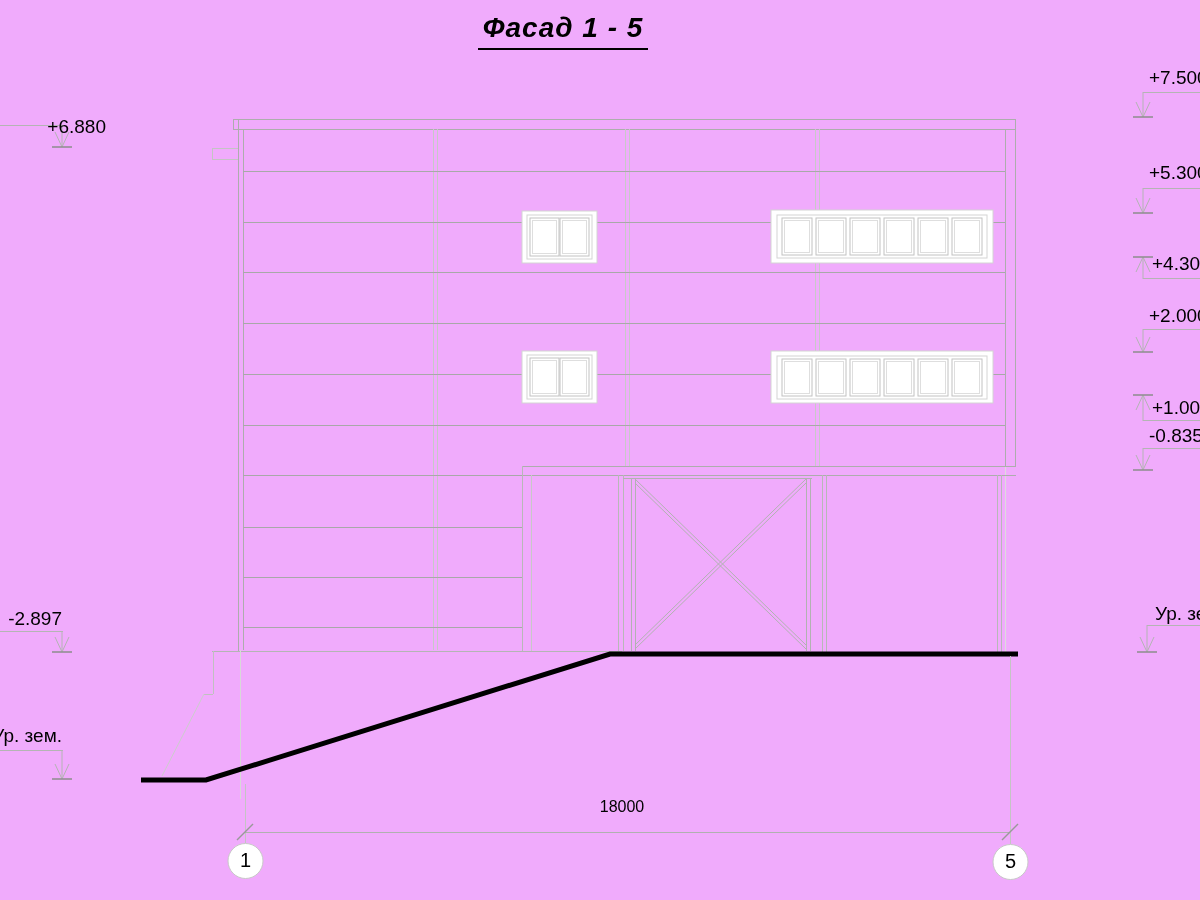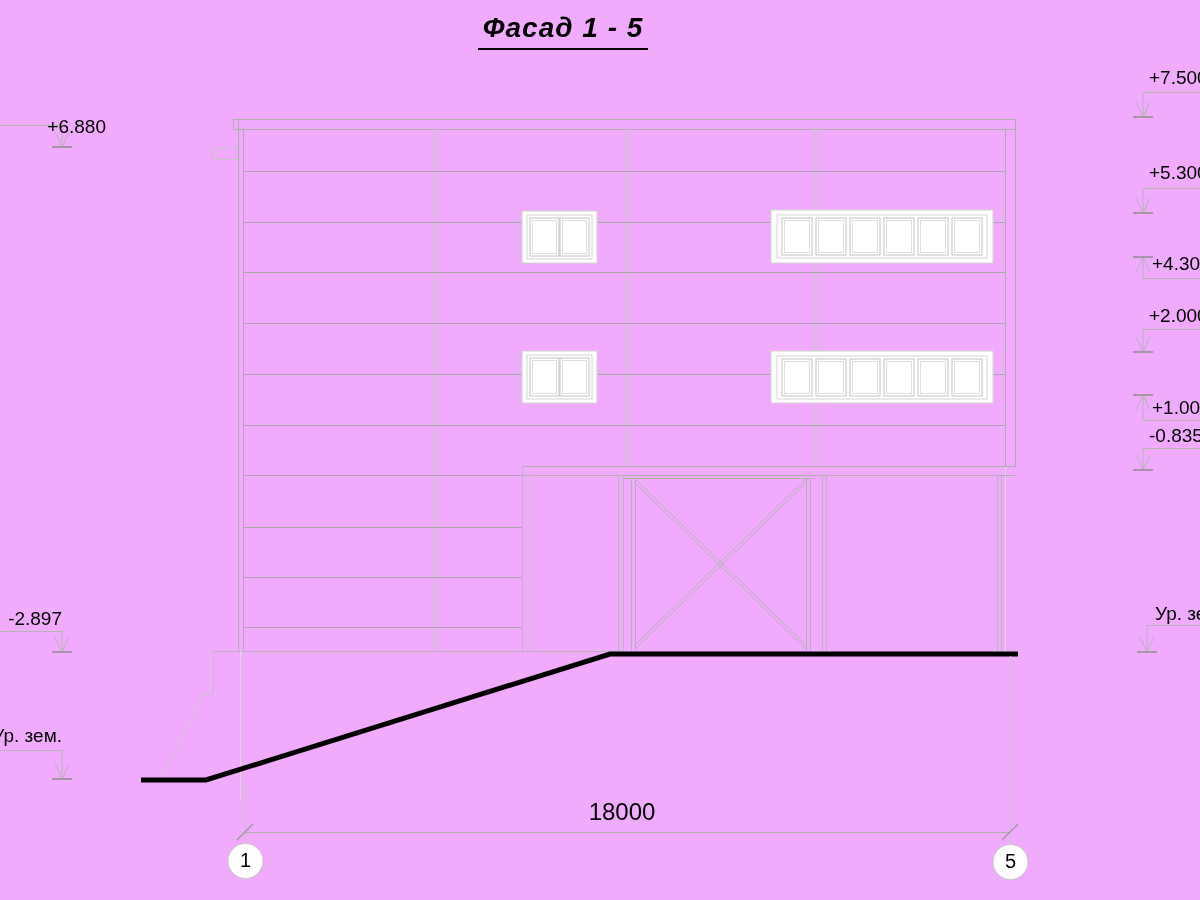--- a/index.html
+++ b/index.html
@@ -8,21 +8,21 @@
     overflow:hidden;font-family:"Liberation Sans",sans-serif;color:#000;
   }
   .drawing-svg{position:absolute;left:0;top:0;}
   .txt{position:absolute;white-space:nowrap;font-size:19px;line-height:1.1;}
   .txt-r{text-align:right;}
   .title-wrap{position:absolute;left:433px;top:12px;width:260px;text-align:center;}
   .title-wrap span{
     display:inline-block;font-style:italic;font-weight:bold;font-size:28px;
     border-bottom:2px solid #000;padding:0 5px 4px 5px;letter-spacing:1px;
   }
-  .dim-text{position:absolute;left:572px;top:798px;width:100px;text-align:center;font-size:24px;}
+  .dim-text{position:absolute;left:572px;top:798px;width:100px;text-align:center;font-size:16px;}
   .axis-num{position:absolute;width:37px;text-align:center;font-size:20px;}
 </style>
 </head>
 <body>
 
 <div class="canvas">
 
   <svg class="drawing-svg" width="1200" height="900" viewBox="0 0 1200 900">
 
     <g stroke="#adadad" stroke-width="1">

